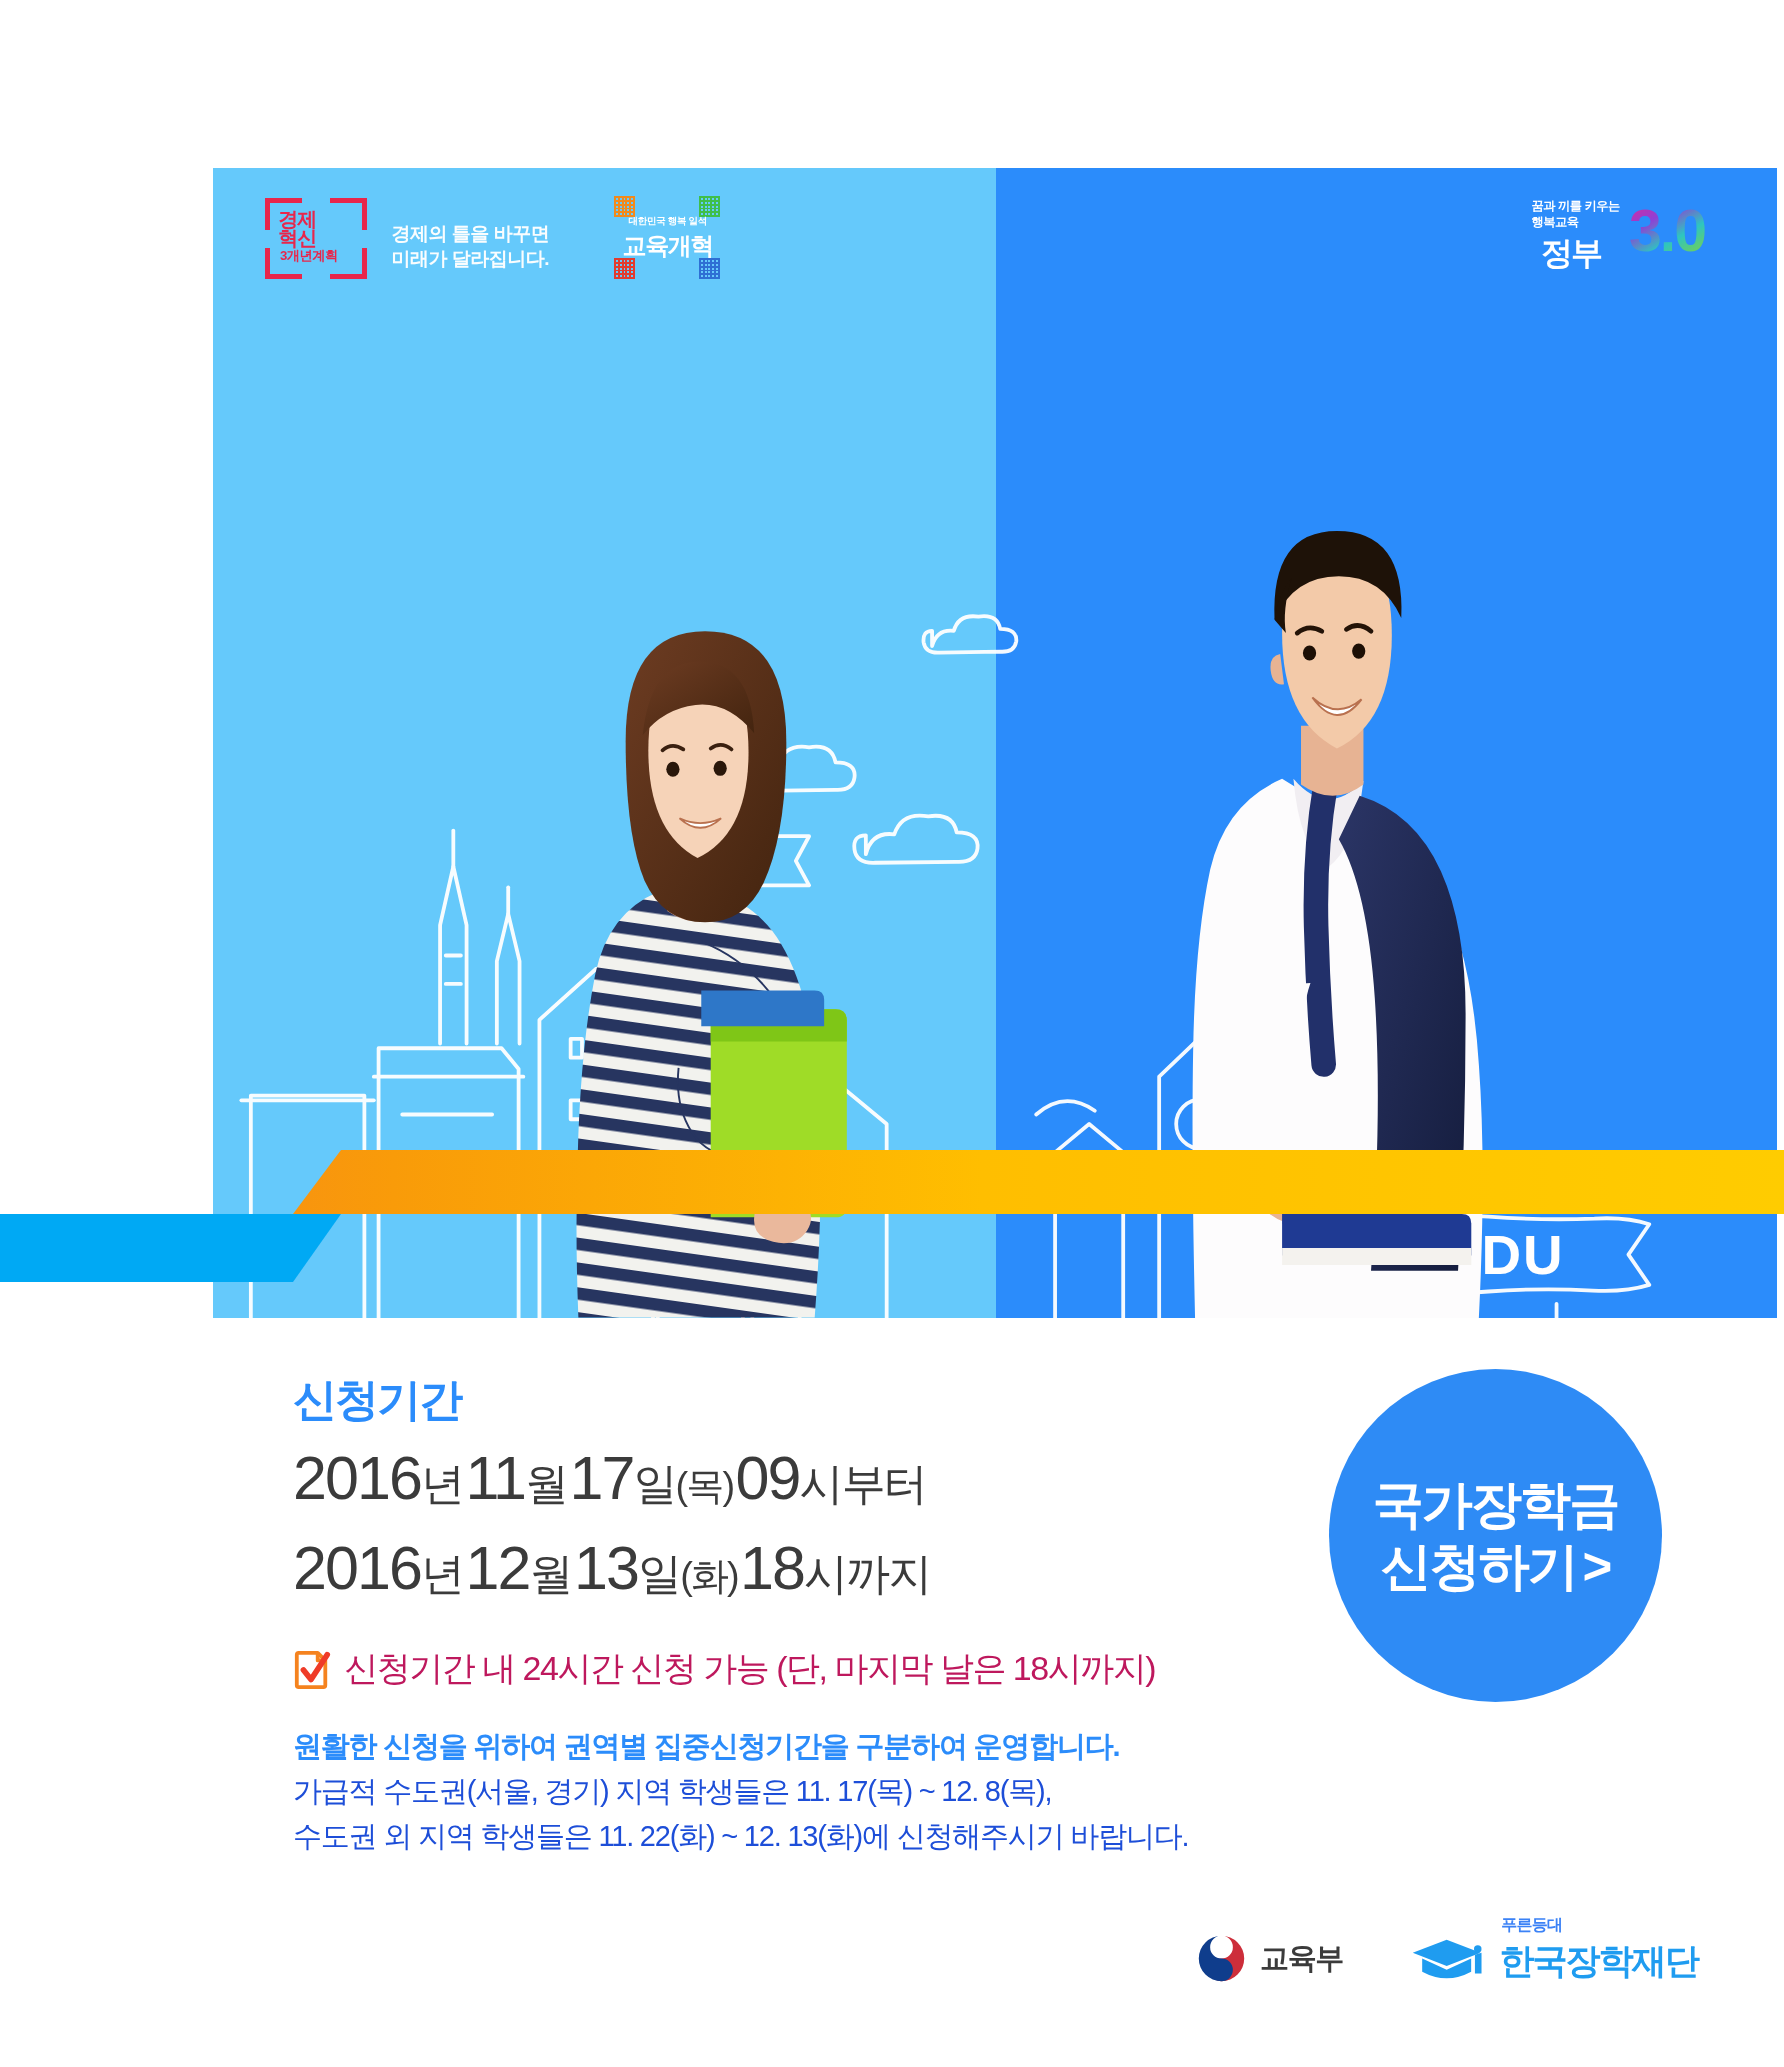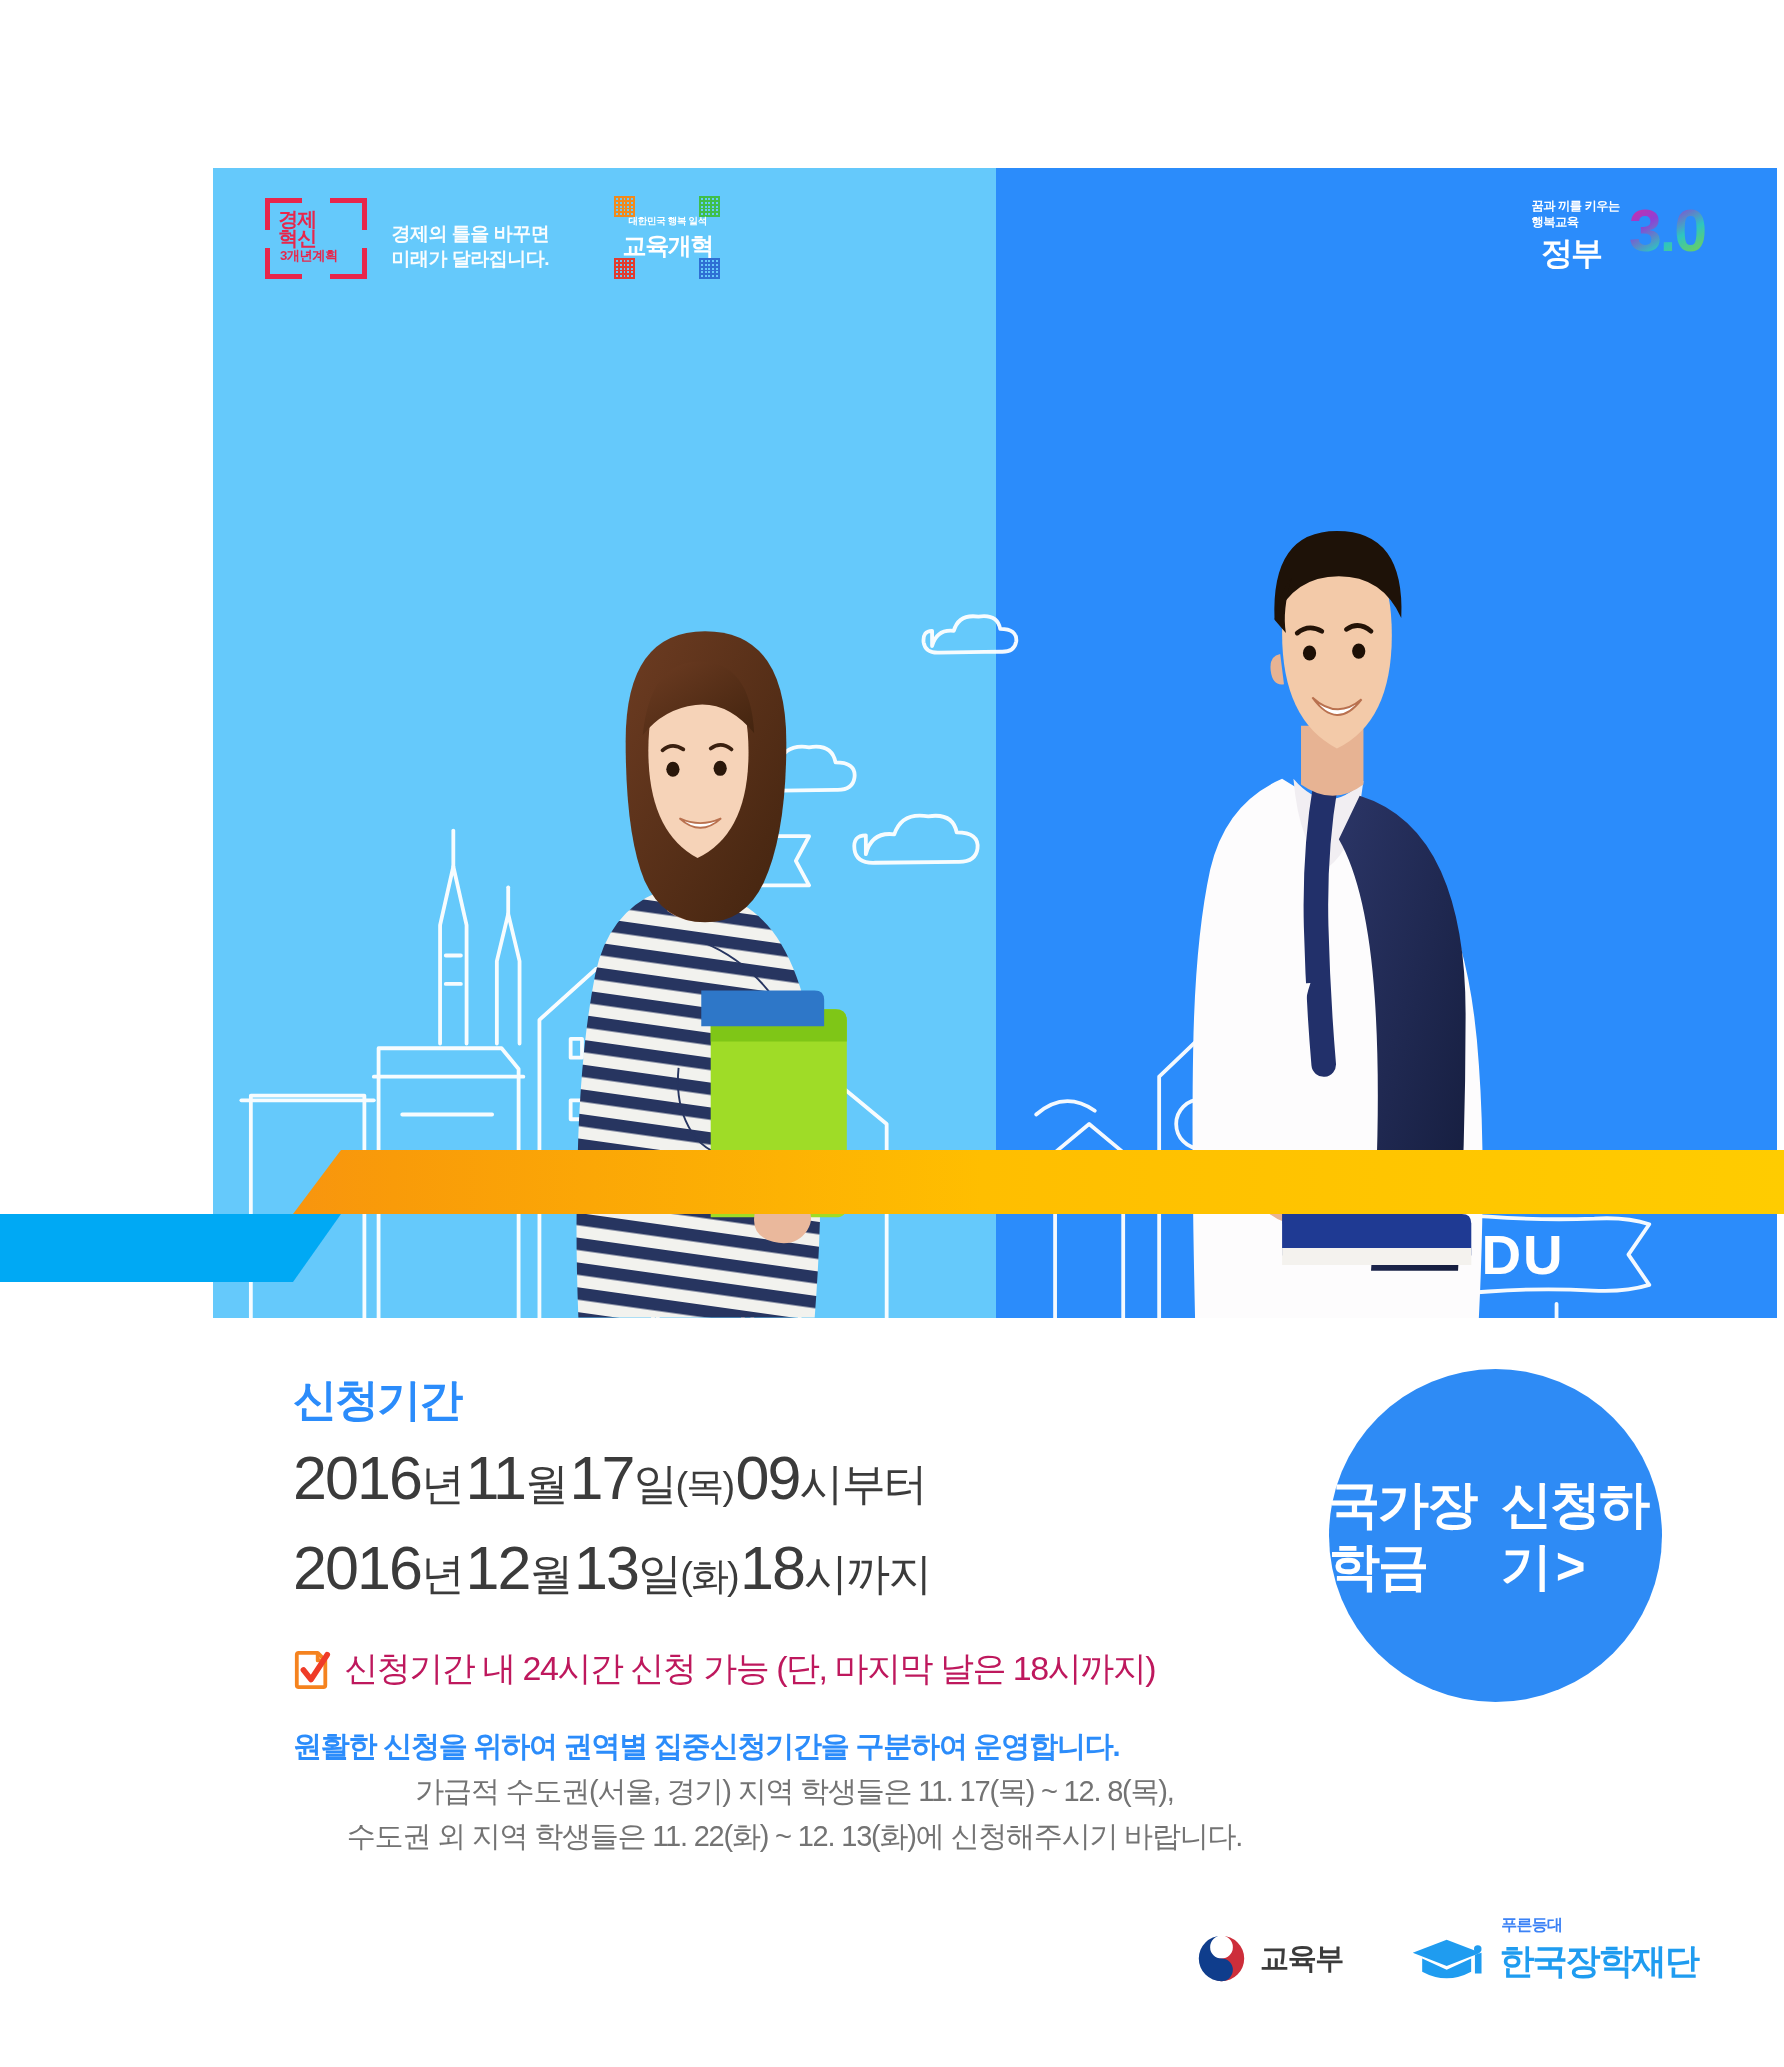--- a/index.html
+++ b/index.html
@@ -237,33 +237,33 @@
   }
 
   .para { margin-top: 32px; }
   .para-line {
     font-size: 29px;
     line-height: 45px;
     letter-spacing: -1.2px;
     white-space: nowrap;
   }
   .para-line.accent { color: #2b8cfb; font-weight: bold; }
-  .para-line.plain  { color: #737373; text-align: center; }
+  .para-line.plain  { color: #1d4ed8; }
 
   
   .cta {
     position: absolute;
     left: 1329px;
     top: 1369px;
     width: 333px;
     height: 333px;
     border-radius: 50%;
     background: #2e8bf5;
     display: flex;
-    flex-direction: row;
+    flex-direction: column;
     align-items: center;
     justify-content: center;
     color: #ffffff;
     font-weight: bold;
     letter-spacing: -1.9px;
     cursor: pointer;
   }
   .cta-l1 { font-size: 51px; line-height: 62px; }
   .cta-l2 { font-size: 51px; line-height: 62px; }
   .cta-l2 .chev { font-weight: bold; margin-left: 5.7px; }

